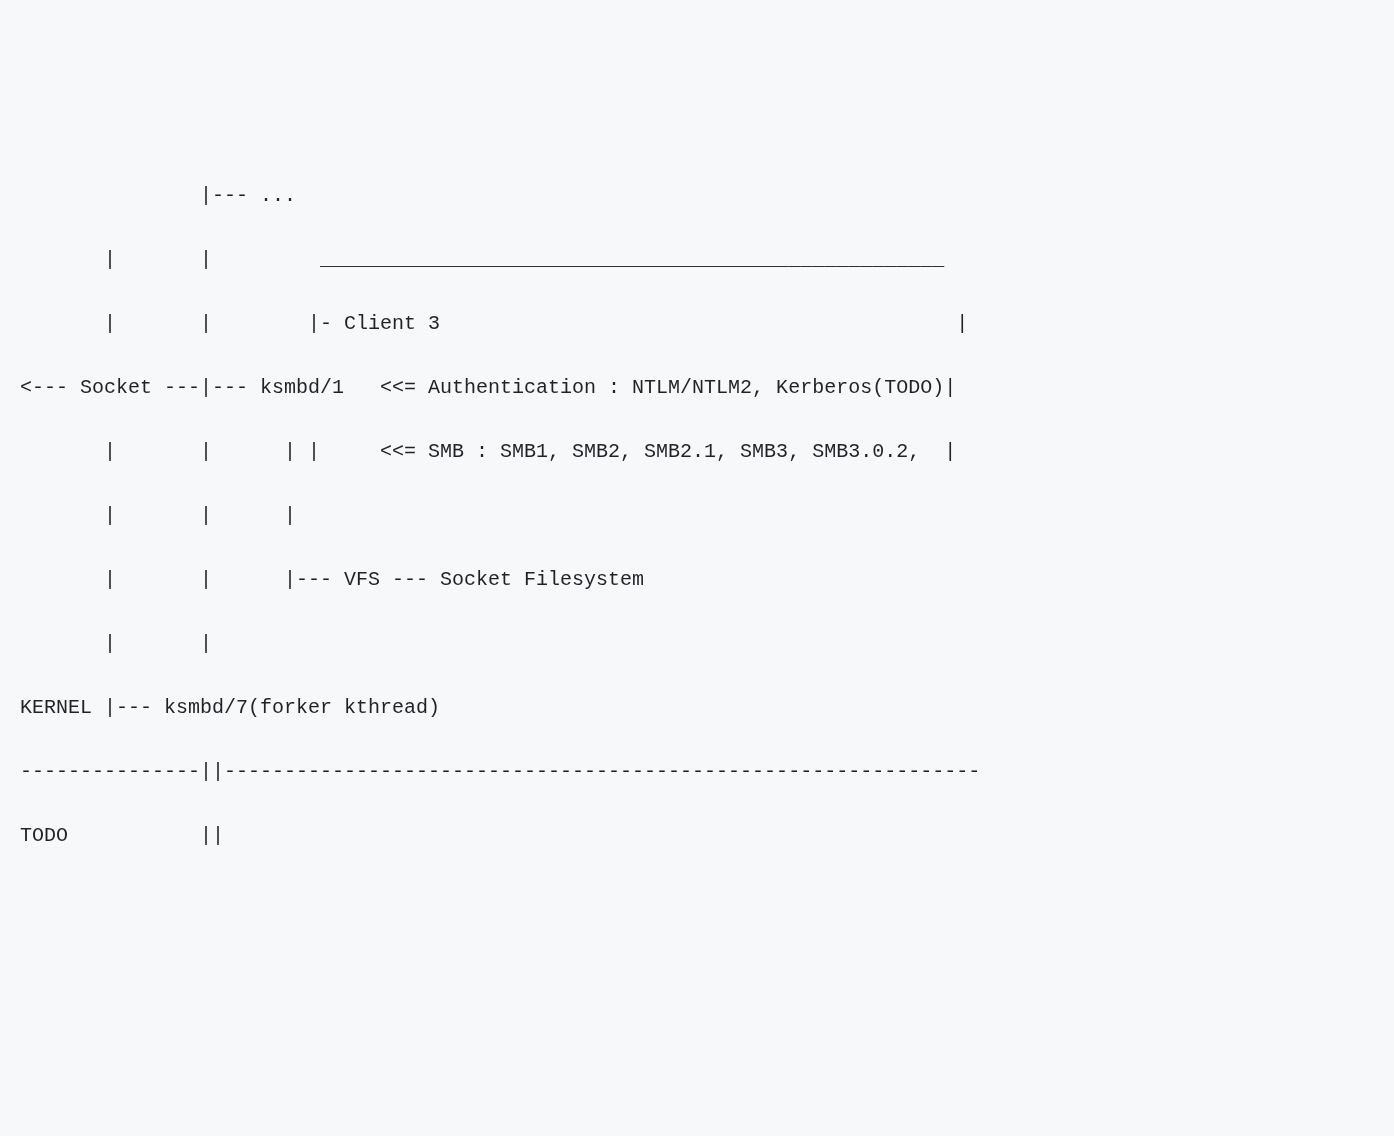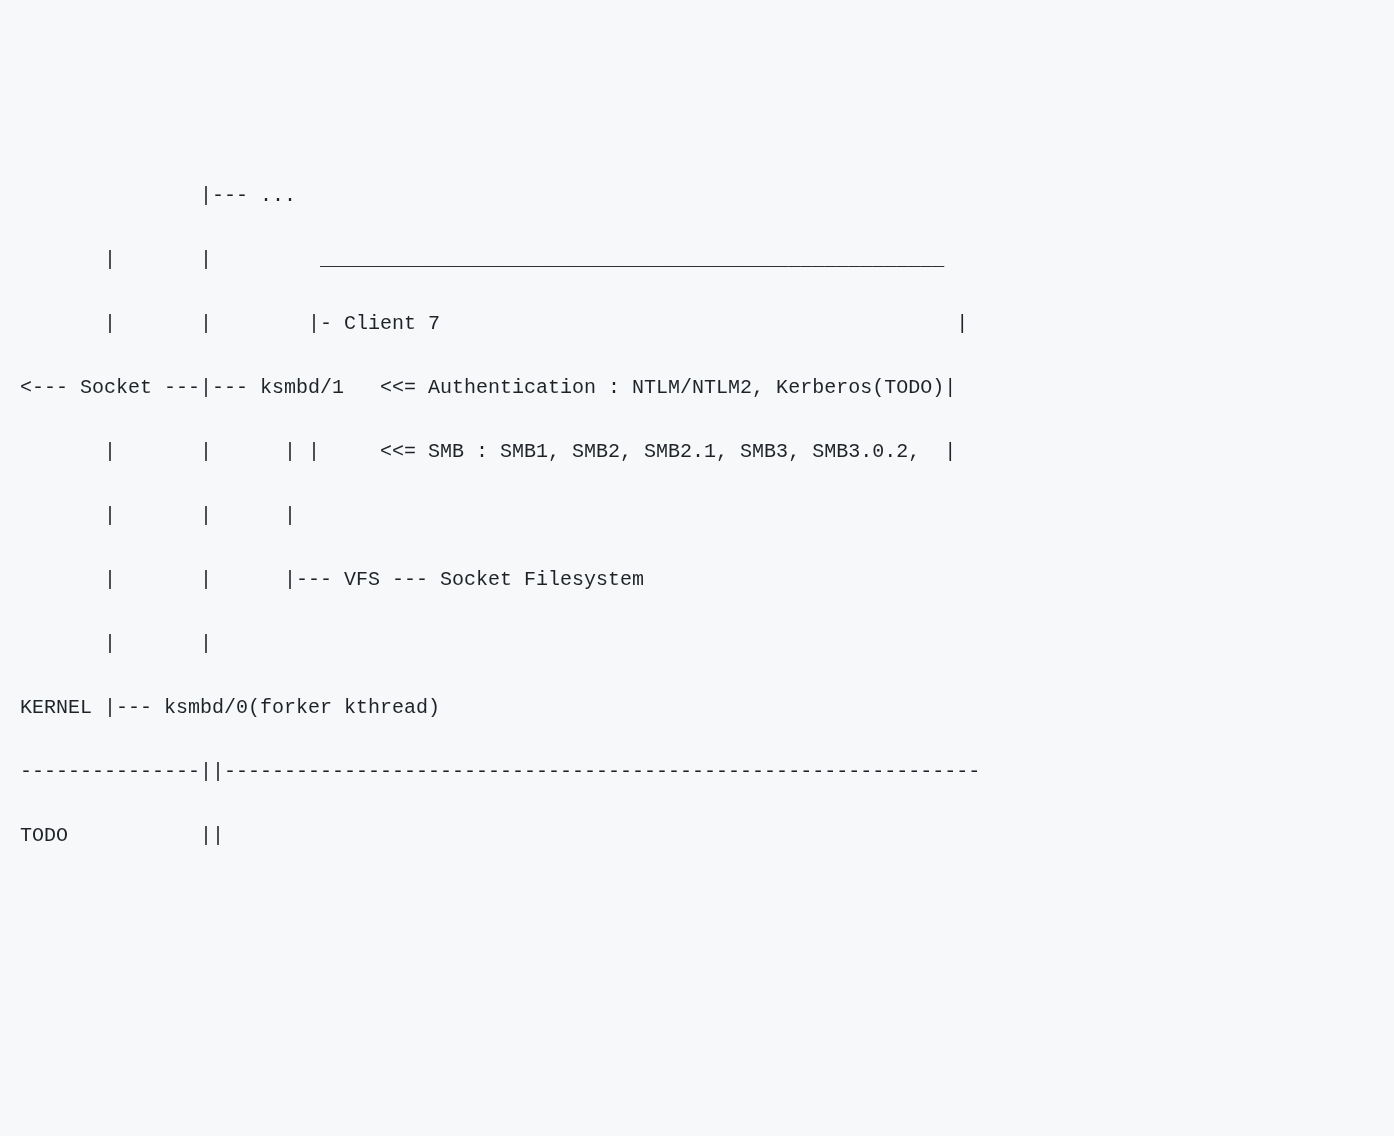--- a/index.html
+++ b/index.html
@@ -25,27 +25,27 @@
     }
   </style>
 </head>
 <body>
 
 
 
 <div class="diagram">
 <span class="line">               |--- ...</span>
 <span class="line">       |       |         ____________________________________________________</span>
-<span class="line">       |       |        |- Client 7                                           |</span>
+<span class="line">       |       |        |- Client 3                                           |</span>
 <span class="line">&lt;--- Socket ---|--- ksmbd/1   &lt;&lt;= Authentication : NTLM/NTLM2, Kerberos(TODO)|</span>
 <span class="line">       |       |      | |     &lt;&lt;= SMB : SMB1, SMB2, SMB2.1, SMB3, SMB3.0.2,  |</span>
 <span class="line">       |       |      |</span>
 <span class="line">       |       |      |--- VFS --- Socket Filesystem</span>
 <span class="line">       |       |</span>
-<span class="line">KERNEL |--- ksmbd/0(forker kthread)</span>
+<span class="line">KERNEL |--- ksmbd/7(forker kthread)</span>
 <span class="line">---------------||---------------------------------------------------------------</span>
 <span class="line">TODO           ||</span>
 
 
 
 
 
 
 
 

